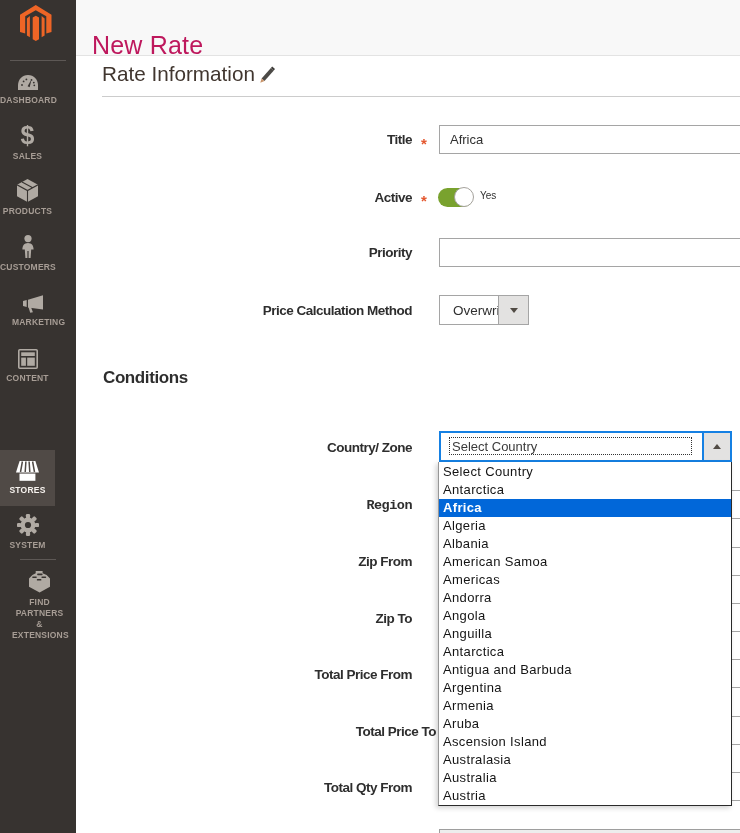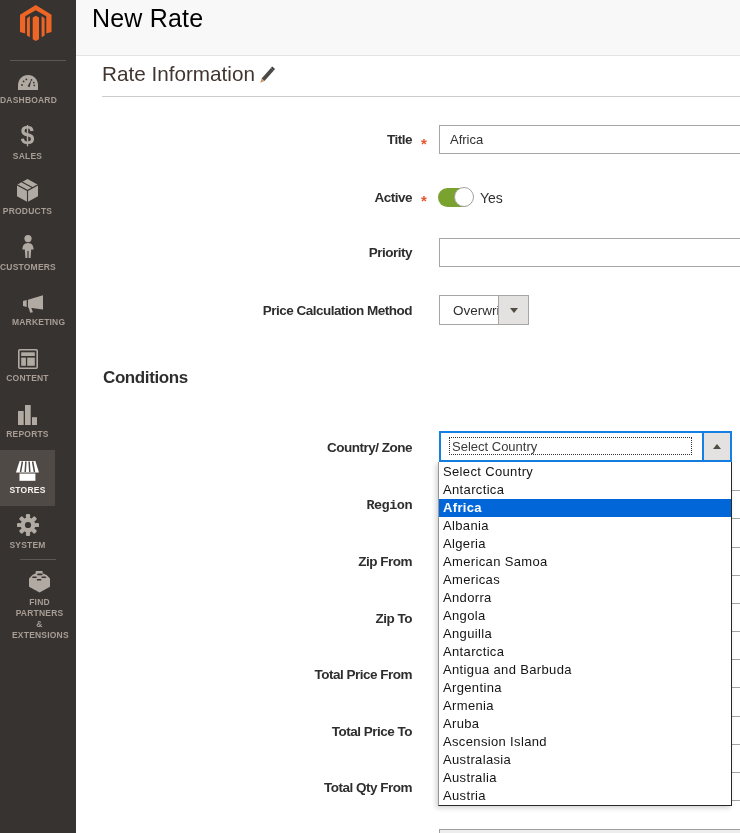--- a/index.html
+++ b/index.html
@@ -8,33 +8,33 @@
 #sidebar { position:absolute; left:0; top:0; width:76px; height:833px; background:#373330; }
 #logo { position:absolute; left:20px; top:5px; }
 #logosep { position:absolute; left:10px; top:60px; width:56px; border-top:1px solid #5d5855; }
 .mi { position:absolute; left:0; width:55px; text-align:center; }
 .mi .ic { height:23px; display:flex; align-items:flex-end; justify-content:center; }
 .mi .lbl { margin-top:4px; font-size:8.5px; font-weight:bold; color:#a79d95; letter-spacing:0.2px; line-height:11px; }
 .mi.active { background:#504a46; }
 .mi.active .lbl { color:#f7f3ef; }
 #sidesep2 { position:absolute; left:20px; top:559px; width:36px; border-top:1px solid #5d5855; }
 #header { position:absolute; left:76px; top:0; width:664px; height:56px; background:#f8f8f8; border-bottom:1px solid #e3e3e3; }
-#pagetitle { position:absolute; left:16px; top:4px; font-size:25px; color:#000000; letter-spacing:0.2px; }
+#pagetitle { position:absolute; left:16px; top:31px; font-size:25px; color:#be185d; letter-spacing:0.2px; }
 #main { position:absolute; left:76px; top:57px; width:664px; height:776px; background:#fff; }
 #rateinfo { position:absolute; left:26px; top:5px; font-size:20.7px; color:#41362f; }
 #pencil { position:absolute; left:184px; top:9px; }
 #hr1 { position:absolute; left:26px; top:39px; width:638px; border-top:1px solid #cccccc; }
 .flabel { position:absolute; width:336px; left:0; text-align:right; font-size:13.5px; font-weight:bold; color:#2e2e2e; letter-spacing:-0.5px; }
 .req { color:#e4572e; font-weight:bold; font-size:15px; position:absolute; left:345px; }
 .finput { position:absolute; left:363px; height:29px; width:302px; border:1px solid #a5a5a5; background:#fff; font-size:13px; color:#303030; padding:0 10px; font-family:"Liberation Sans", sans-serif; }
 #conditions { position:absolute; left:27px; top:311px; font-size:17px; font-weight:bold; color:#2e2e2e; letter-spacing:-0.4px; }
 
 #toggle { position:absolute; left:362px; top:131px; width:35px; height:19px; border-radius:10px; background:#79a22e; }
 #knob { position:absolute; right:-1px; top:-1px; width:20px; height:20px; border-radius:50%; background:#fff; border:1px solid #a5a29d; }
-#yeslbl { position:absolute; left:404px; top:133px; font-size:14px; color:#303030; }
+#yeslbl { position:absolute; left:404px; top:133px; font-size:10px; color:#303030; }
 
 .sel { position:absolute; left:363px; height:30px; border:1px solid #a5a5a5; background:#fff; }
 .sel .txt { position:absolute; left:13px; top:7px; font-size:13.5px; color:#303030; }
 .sel .btn { position:absolute; right:0; top:0; bottom:0; width:30px; background:#e3e2e1; border-left:1px solid #a5a5a5; }
 .tri { position:absolute; left:50%; top:50%; width:0; height:0; }
 .tri.down { margin-left:-4px; margin-top:-2px; border-left:4px solid transparent; border-right:4px solid transparent; border-top:5px solid #514b44; }
 .tri.up { margin-left:-4px; margin-top:-3px; border-left:4px solid transparent; border-right:4px solid transparent; border-bottom:5px solid #514b44; }
 #csel { left:363px; top:374px; width:293px; height:31px; border:2px solid #1580e3; background:#fff; }
 #csel .txt { position:absolute; left:11px; top:6px; font-size:13px; color:#3a3a3a; }
 #csel .dotted { position:absolute; left:8px; top:4px; width:243px; height:18px; border:1px dotted #333; }
@@ -96,34 +96,34 @@
 
   <div class="flabel" style="top:497px;">Zip From</div>
   <input class="finput" style="top: 490px;" value="">
 
   <div class="flabel" style="top:554px;padding-left:31px;">Zip To</div>
   <input class="finput" style="top: 546px;" value="">
 
   <div class="flabel" style="top:610px;">Total Price From</div>
   <input class="finput" style="top: 602px;" value="">
 
-  <div class="flabel" style="top:667px;">Total Price To</div>
+  <div class="flabel" style="top:667px;margin-left:24px;">Total Price To</div>
   <input class="finput" style="top: 659px;" value="">
 
   <div class="flabel" style="top:723px;">Total Qty From</div>
   <input class="finput" style="top: 715px;" value="">
 
   <div style="position:absolute; left:363px; top:771.5px; width:302px; height:29px; border:1px solid #9e9e9e; background:#ededed;"></div>
 
   <div id="ddl">
     <div class="opt">Select Country</div>
     <div class="opt">Antarctica</div>
     <div class="opt hl">Africa</div>
+    <div class="opt">Algeria</div>
     <div class="opt">Albania</div>
-    <div class="opt">Algeria</div>
     <div class="opt">American Samoa</div>
     <div class="opt">Americas</div>
     <div class="opt">Andorra</div>
     <div class="opt">Angola</div>
     <div class="opt">Anguilla</div>
     <div class="opt">Antarctica</div>
     <div class="opt">Antigua and Barbuda</div>
     <div class="opt">Argentina</div>
     <div class="opt">Armenia</div>
     <div class="opt">Aruba</div>
@@ -197,30 +197,20 @@
   <div class="mi" style="top:346px;">
     <div class="ic">
         <svg width="20" height="20" viewBox="0 0 20 20">
           <rect x="0.8" y="0.8" width="18.4" height="18.4" rx="1" fill="none" stroke="#b0aaa3" stroke-width="1.6"></rect>
           <rect x="3.2" y="3.3" width="13.6" height="3.7" fill="#b0aaa3"></rect>
           <rect x="3.2" y="8.6" width="4.7" height="8.2" fill="#b0aaa3"></rect>
           <rect x="9.2" y="8.6" width="7.6" height="8.2" fill="#b0aaa3"></rect>
         </svg>
       </div>
     <div class="lbl">CONTENT</div>
-  </div>
-  <div class="mi" style="top:402px;">
-    <div class="ic">
-        <svg width="19" height="20" viewBox="0 0 19 20">
-          <rect x="0" y="6" width="5.7" height="14" fill="#b0aaa3"></rect>
-          <rect x="7" y="0" width="5.7" height="20" fill="#b0aaa3"></rect>
-          <rect x="14" y="12.2" width="5" height="7.8" fill="#b0aaa3"></rect>
-        </svg>
-      </div>
-    <div class="lbl">REPORTS</div>
   </div>
   <div class="mi active" style="top:450px; height:56px; padding-top:8px;">
     <div class="ic">
         <svg width="23" height="20" viewBox="0 0 23 20">
           <path d="M3.6 0 L19.4 0 L23 11.6 L0 11.6 Z" fill="#ffffff"></path>
           <path d="M6.4 0.5 L4.5 11 M9.9 0.5 L9.2 11 M13.1 0.5 L13.8 11 M16.6 0.5 L18.5 11" stroke="#504a46" stroke-width="1.5" fill="none"></path>
           <rect x="3.5" y="12.6" width="15.9" height="7.2" fill="#ffffff"></rect>
         </svg>
       </div>
     <div class="lbl">STORES</div>

